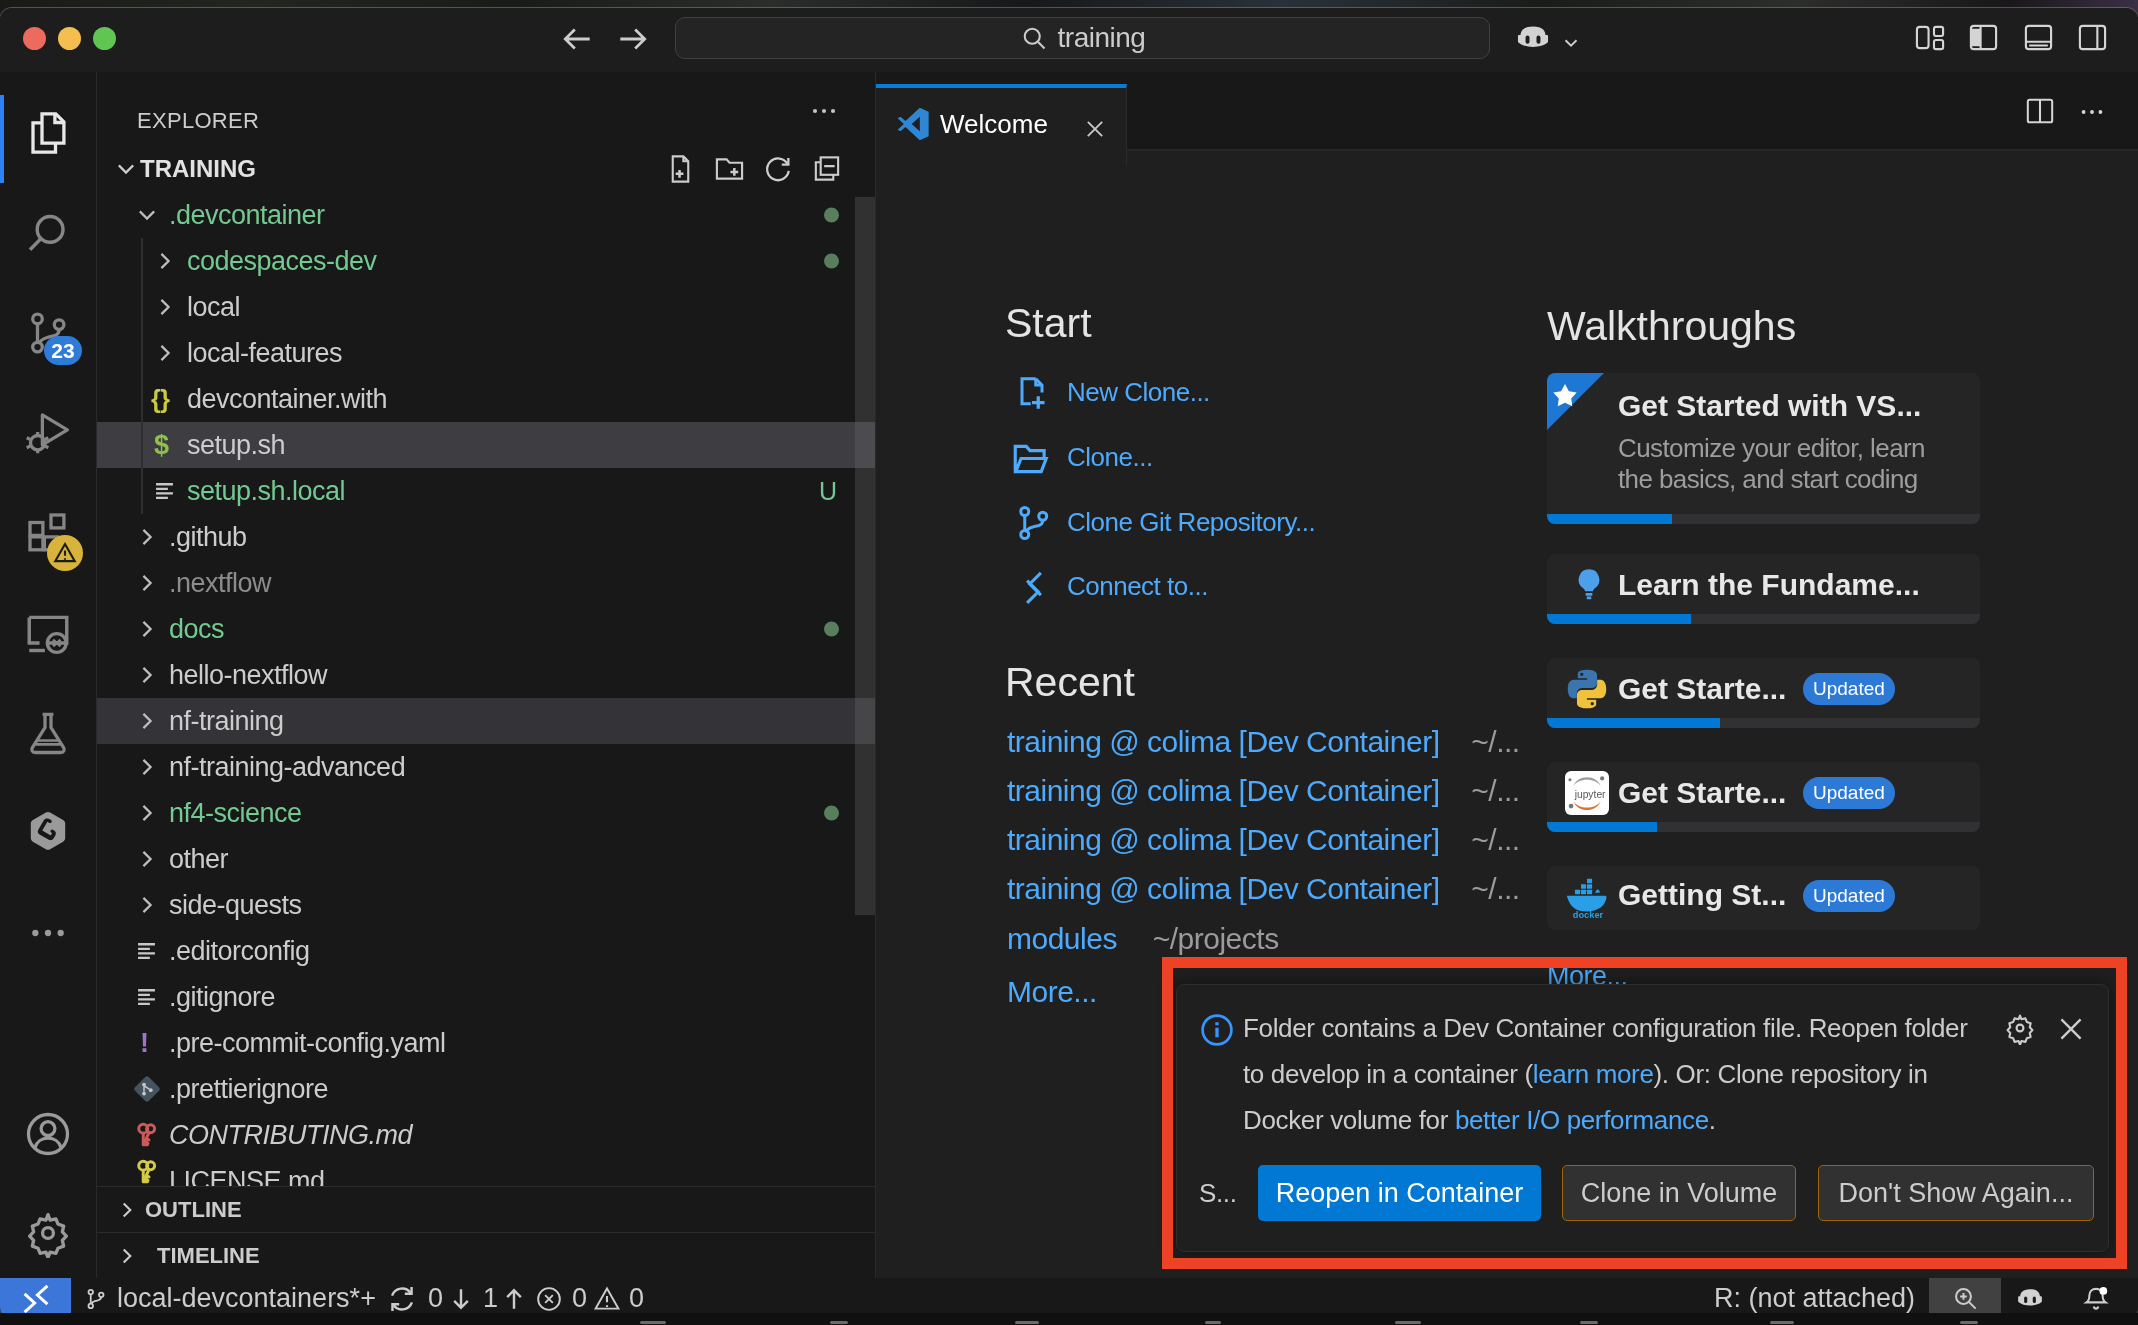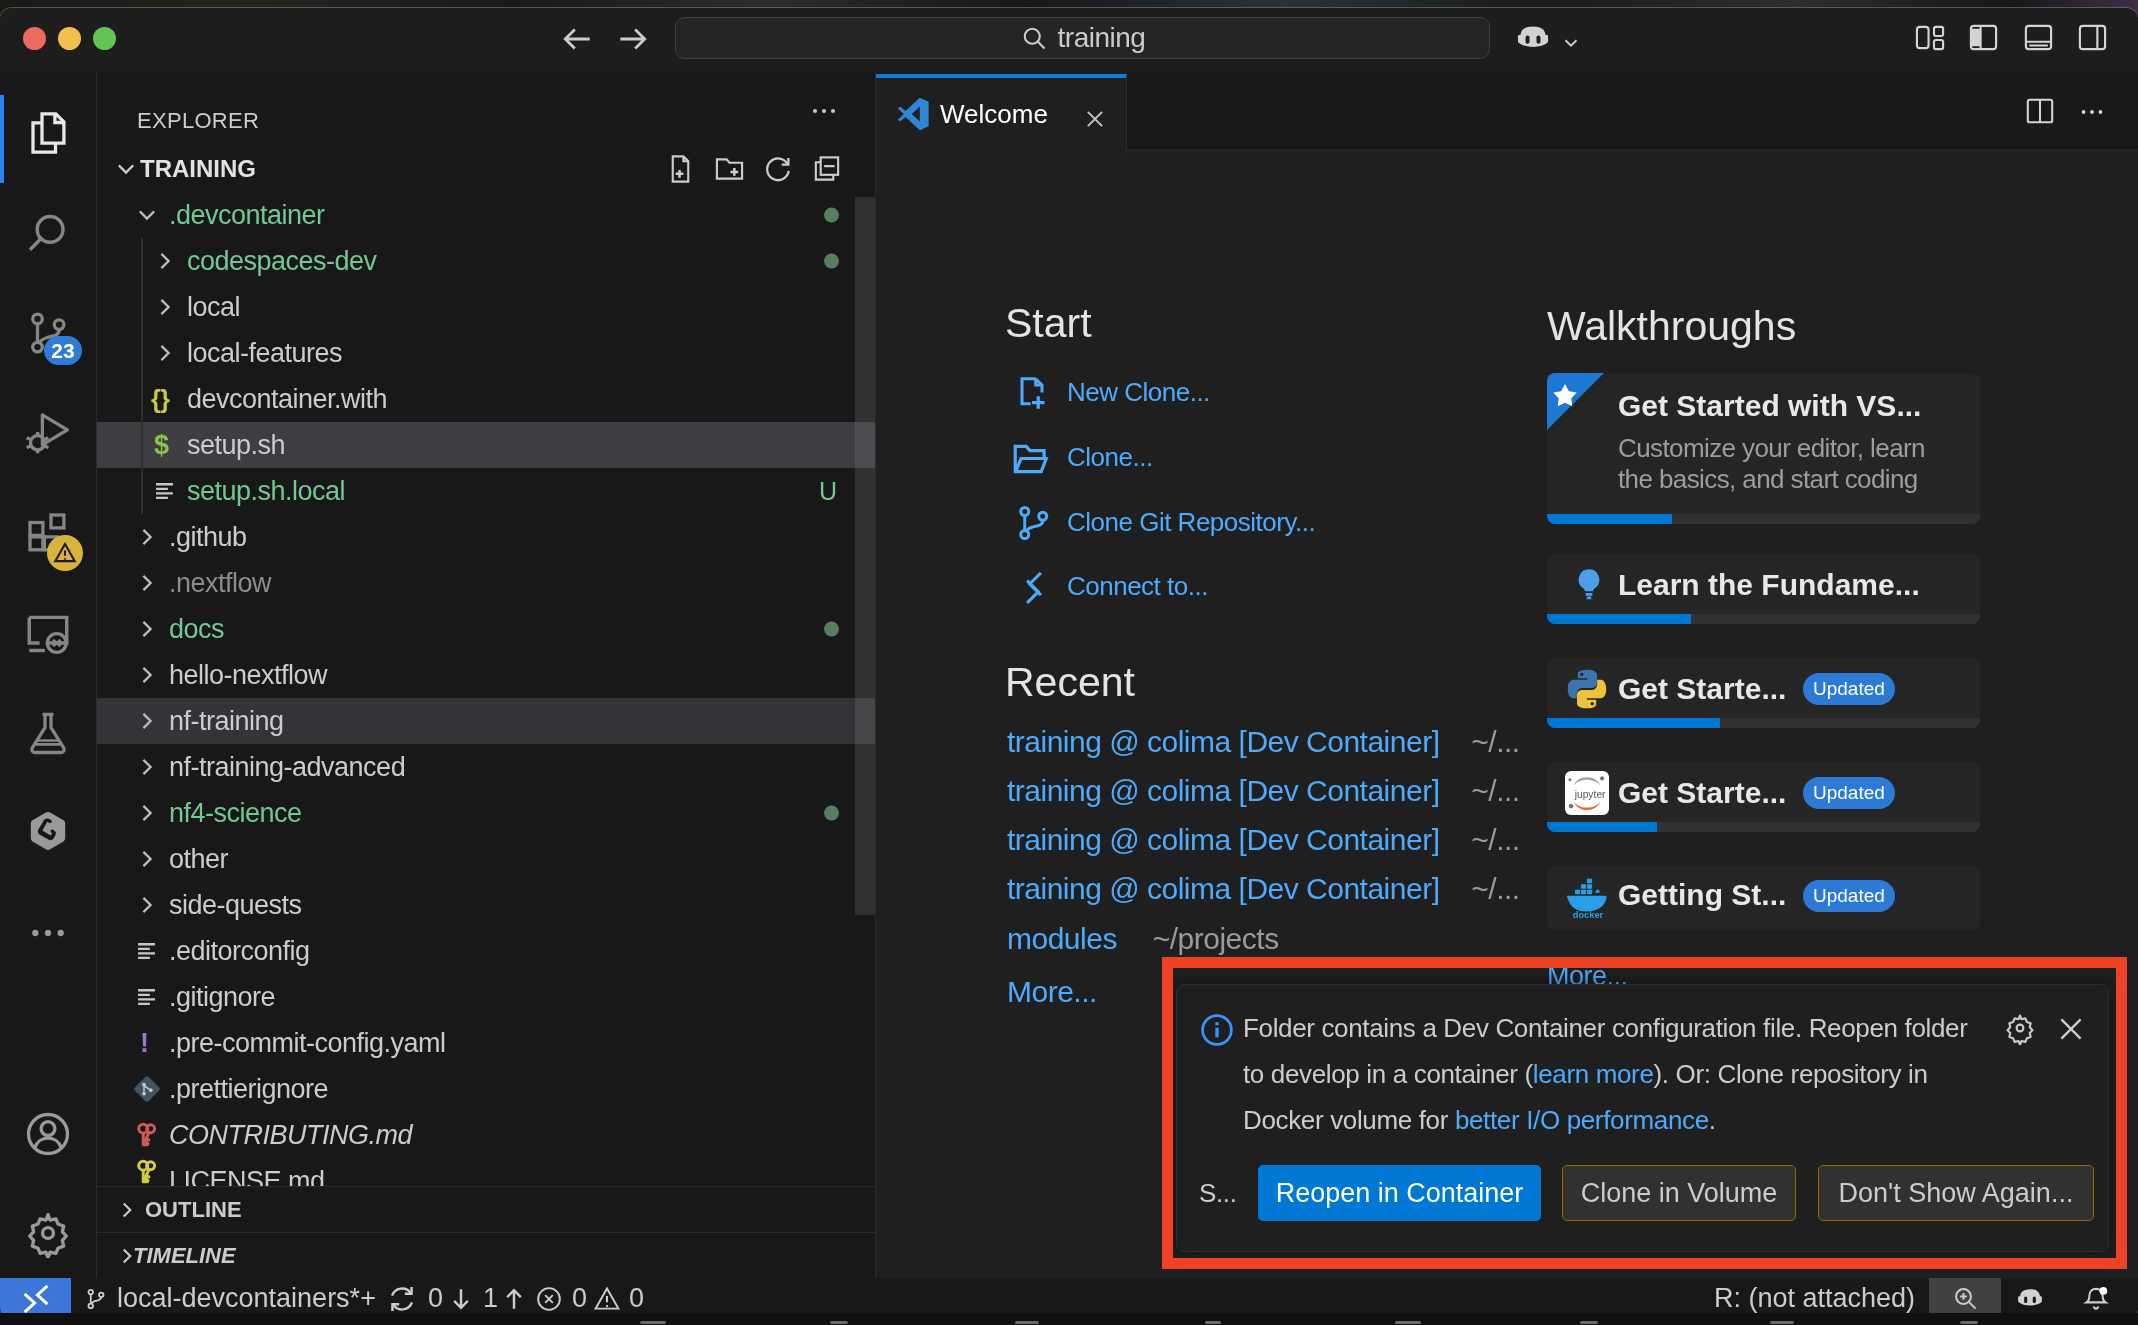--- a/index.html
+++ b/index.html
@@ -359,26 +359,26 @@
     <div class="sbsec" style="top:1114px;">
       <svg class="chev" style="left:18px" width="24" height="24" viewBox="0 0 16 16" fill="none" stroke="#cccccc" stroke-width="1.4">
           <path d="M5.8 3.6 10.2 8l-4.4 4.4"></path>
         </svg>
       <span style="position:absolute;left:48px;top:50%;transform:translateY(-50%);">OUTLINE</span>
     </div>
     <div class="sbsec" style="top:1160px;">
       <svg class="chev" style="left:18px" width="24" height="24" viewBox="0 0 16 16" fill="none" stroke="#cccccc" stroke-width="1.4">
           <path d="M5.8 3.6 10.2 8l-4.4 4.4"></path>
         </svg>
-      <span style="position:absolute;left:36px;top:50%;transform:translateY(-50%);font-style:italic;">TIMELINE</span>
+      <span style="position:absolute;left:60px;top:50%;transform:translateY(-50%);">TIMELINE</span>
     </div>
   </div>
   <div id="editor">
     <div style="position:absolute;left:0;top:0;width:1262px;height:79px;background:#181818;border-bottom:2px solid #272727;"></div>
-    <div style="position:absolute;left:0;top:2px;width:251px;height:81px;background:#1f1f1f;border-top:4px solid #0c7bd6;border-right:1px solid #2b2b2b;">
+    <div style="position:absolute;left:0;top:12px;width:251px;height:81px;background:#1f1f1f;border-top:4px solid #0c7bd6;border-right:1px solid #2b2b2b;">
       <svg style="position:absolute;left:20px;top:19px" width="34" height="34" viewBox="0 0 100 100">
         <polygon points="70,2 96,14 96,86 70,98 28,59 13,71 5,67 23,50 5,33 13,29 28,41" fill="#2f86d4"></polygon>
         <polygon points="70,29 70,71 46,50" fill="#1f1f1f"></polygon>
       </svg>
       <span style="position:absolute;left:64px;top:36px;transform:translateY(-50%);font-size:26px;color:#ffffff;">Welcome</span>
       <svg style="position:absolute;left:208px;top:30px" width="22" height="22" viewBox="0 0 16 16" fill="none" stroke="#c5c5c5" stroke-width="1.4">
           <path d="M2.8 2.8l10.4 10.4M13.2 2.8 2.8 13.2"></path>
         </svg>
     </div>
     <svg style="position:absolute;left:1149px;top:24px" width="30" height="30" viewBox="0 0 16 16" fill="none" stroke="#d4d4d4" stroke-width="1.1">

